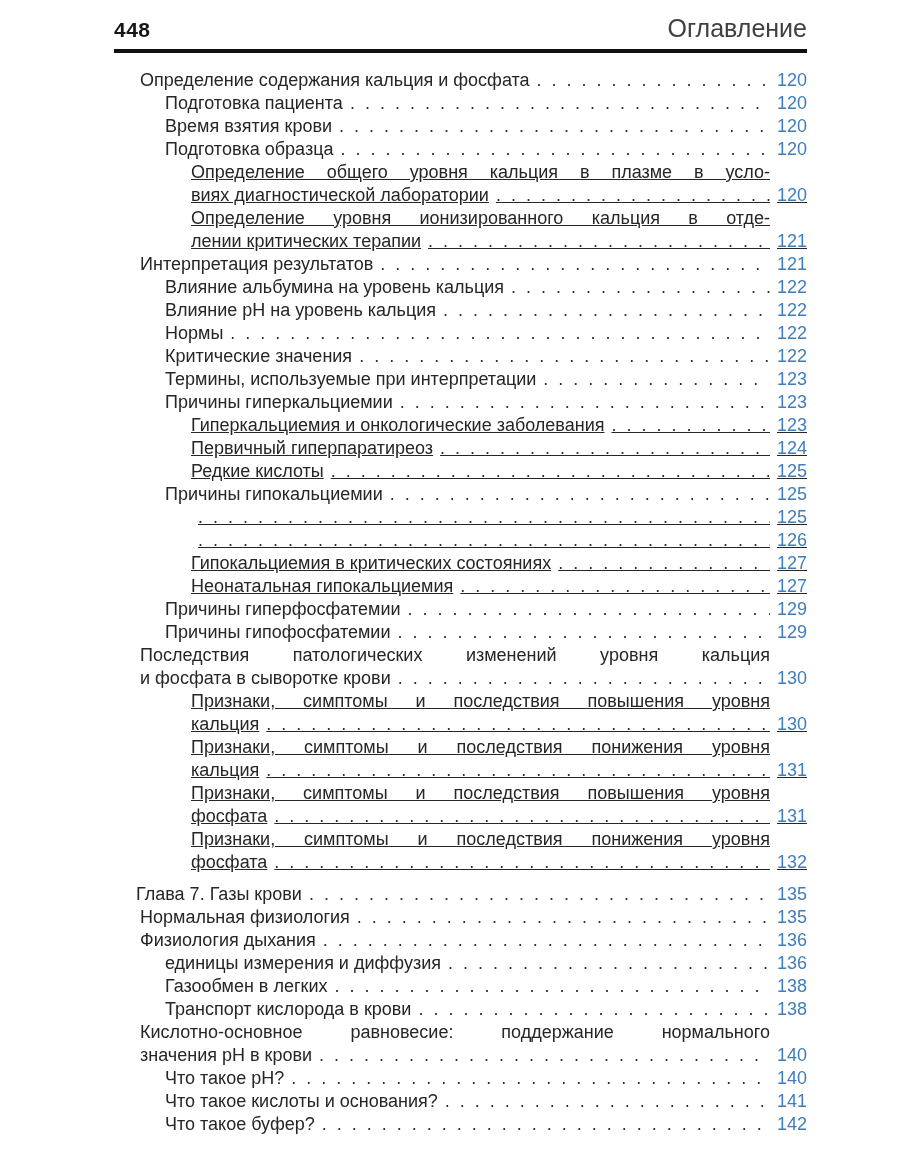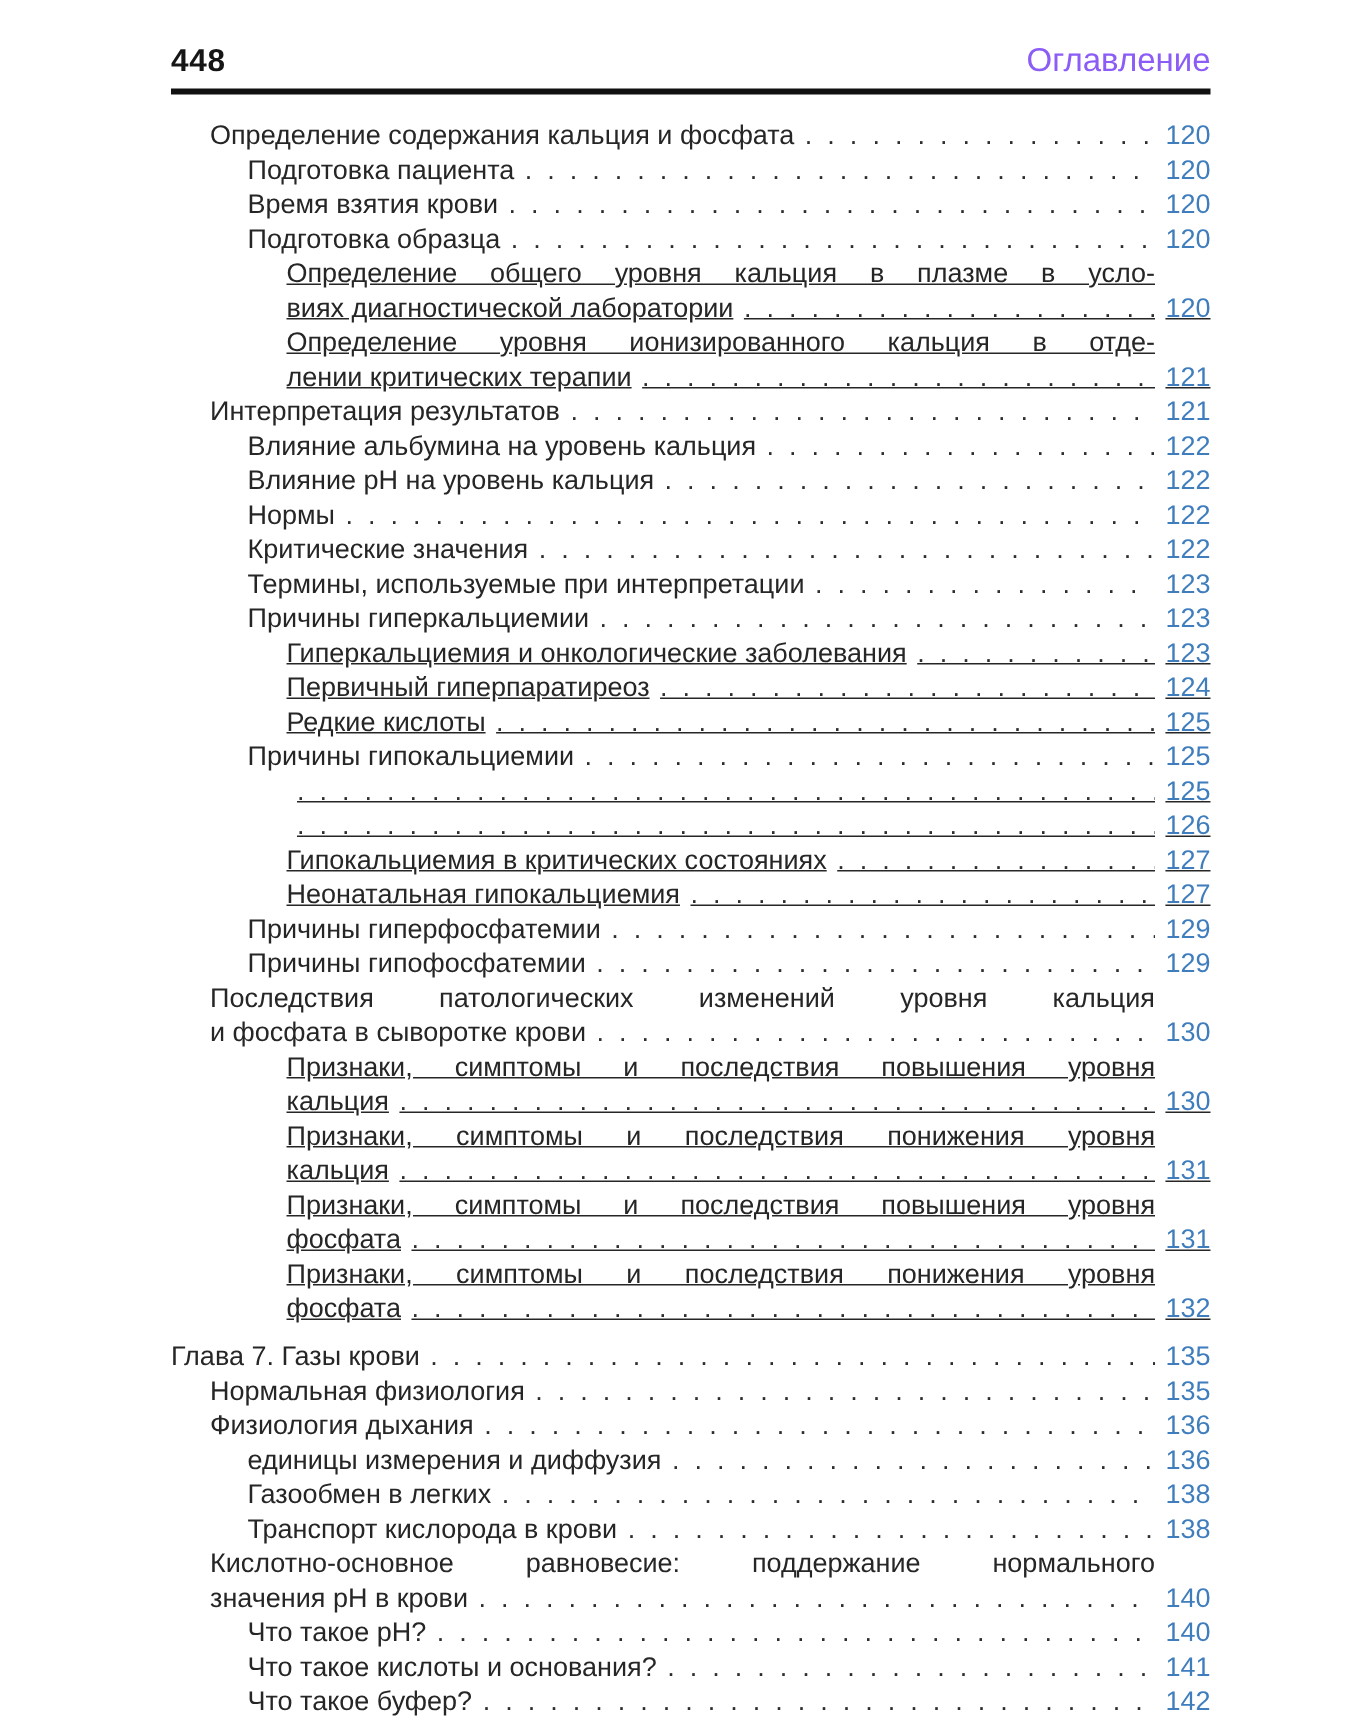--- a/index.html
+++ b/index.html
@@ -13,48 +13,48 @@
     height: 1155px;
     background: #ffffff;
     font-family: "Liberation Sans", sans-serif;
     color: var(--text-color, #262626);
     overflow: hidden;
     box-sizing: border-box;
   }
   .content {
     position: absolute;
     left: 114px;
-    top: 16px;
+    top: 3px;
     width: 693px;
   }
   .page-header {
     display: flex;
     justify-content: space-between;
     align-items: baseline;
     padding-top: 11px;
     padding-bottom: 6px;
     border-bottom: 4px solid var(--rule-color, #101010);
   }
   .page-num {
     font-size: 21px;
     font-weight: bold;
     letter-spacing: 0.5px;
     color: #161616;
   }
   .header-title {
-    font-size: 22px;
-    color: #8b5cf6;
+    font-size: 25px;
+    color: #404040;
   }
   .toc {
     padding-top: 16px;
     font-size: 18px;
     line-height: 23px;
   }
   .entry { margin: 0; }
-  .entry.chapter { margin-top: 9px; }
+  .entry.chapter { margin-top: 9px; margin-left: 22px; }
   .level-0 { padding-left: 0; }
   .level-1 { padding-left: 26px; }
   .level-2 { padding-left: 51px; }
   .level-3 { padding-left: 77px; text-decoration: underline; }
   .wrap-line {
     text-align: justify;
     text-align-last: justify;
     margin-right: 37px;
     white-space: nowrap;
   }

